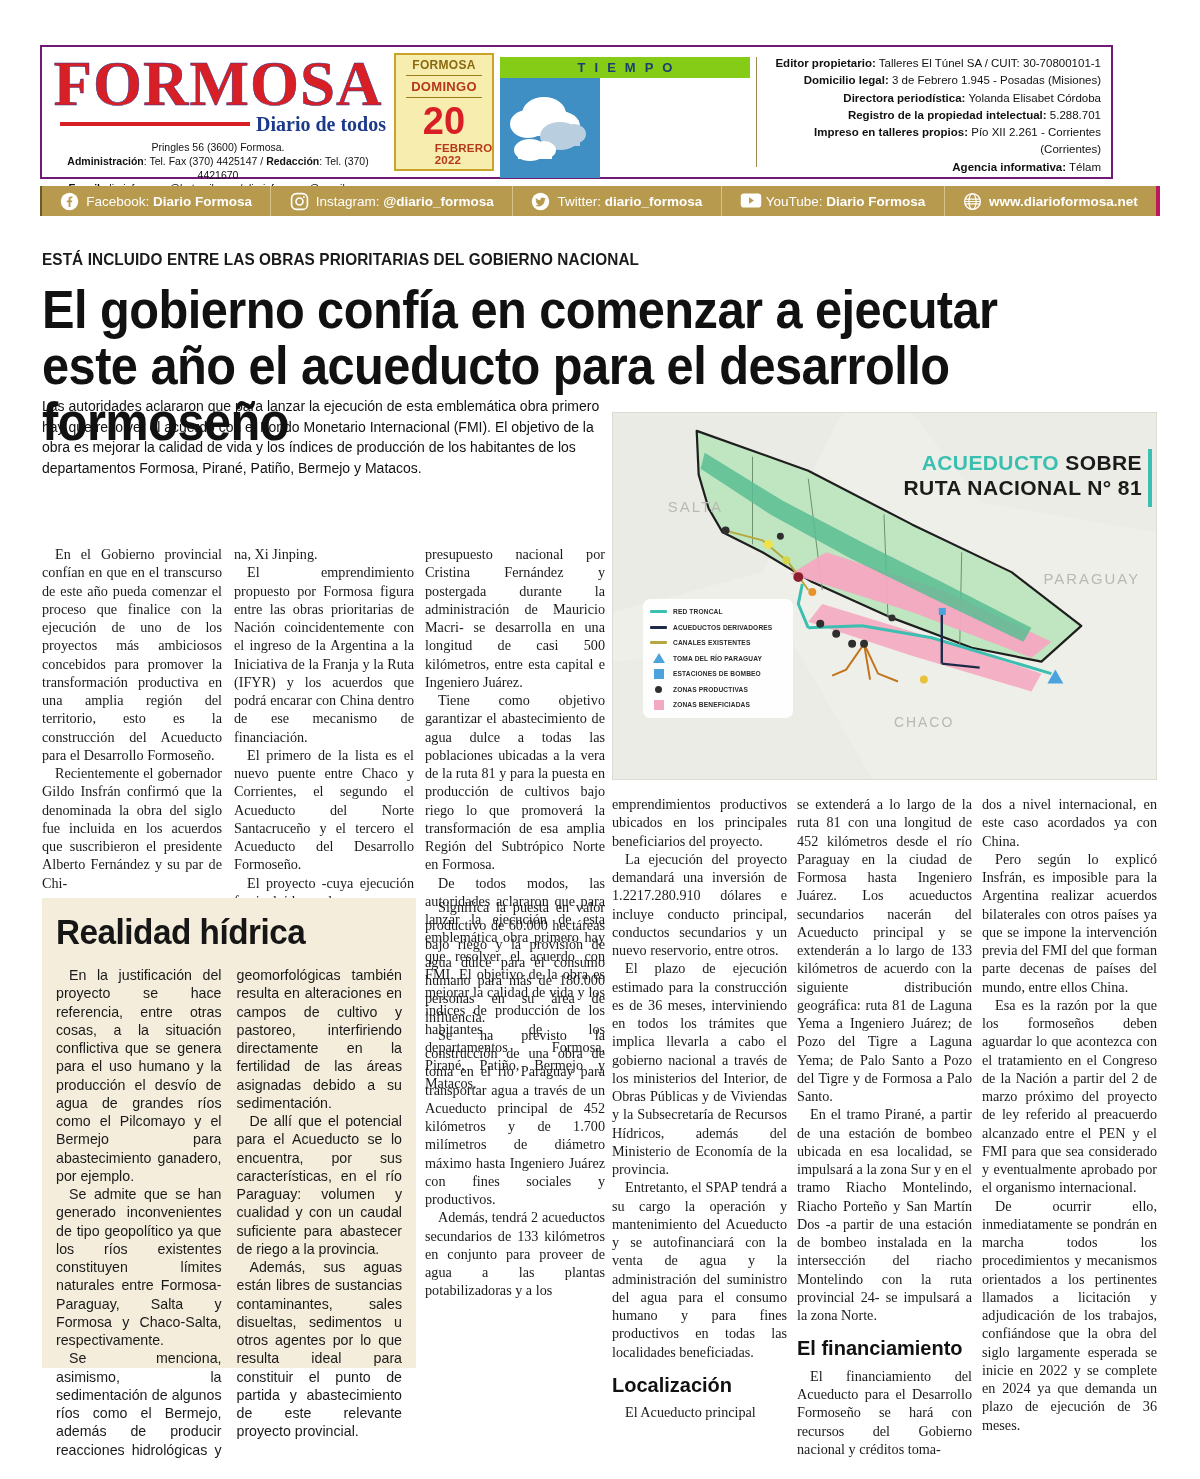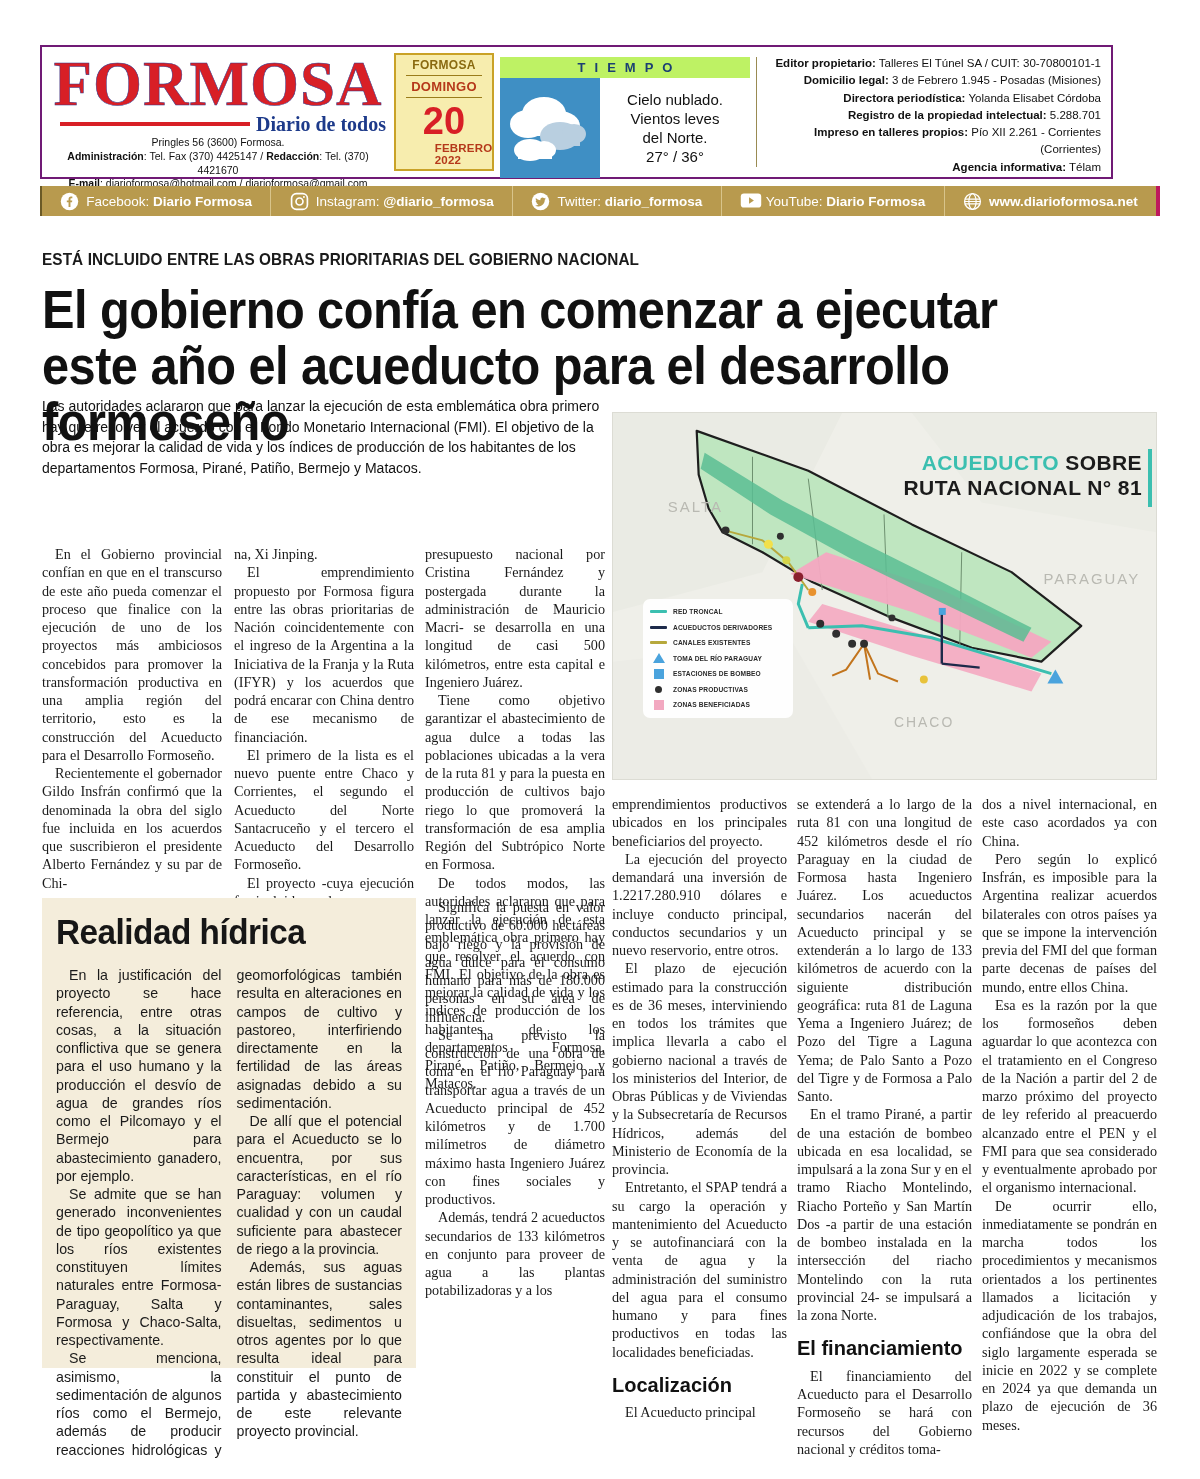--- a/index.html
+++ b/index.html
@@ -28,41 +28,41 @@
     color:#d81f26; letter-spacing:1px;
     -webkit-text-stroke:0.5px #2b3a8f;
     margin-top:2px;
   }
   .logo-rule-row { width:100%; display:flex; align-items:center; justify-content:flex-end; gap:6px; margin-top:-2px;}
   .logo-rule { height:4px; background:#d81f26; flex:1 1 auto; margin-left:10px; }
   .logo-sub {
     font-family:"Liberation Serif", serif; font-weight:700;
     font-size:20px; color:#1d3a8a; white-space:nowrap;
   }
-  .mh-addr { font-size:10.5px; line-height:1.32; text-align:center; color:#111; }
+  .mh-addr { font-size:10.5px; line-height:1.32; text-align:center; color:#111; margin-top:5px; }
   .mh-addr b { font-weight:700; }
 
   .mh-date {
     width:100px; flex:0 0 100px; margin:6px 4px 6px 0;
     background:#f7edae; border:2px solid #c9a227;
     display:flex; flex-direction:column; align-items:center; justify-content:center;
     padding:3px 0;
   }
   .d-city { font-size:12px; font-weight:700; color:#8a6a10; letter-spacing:.3px;}
   .d-line { width:76px; height:1px; background:#9a7c1a; margin:3px 0; }
   .d-day { font-size:13px; font-weight:700; color:#b5381a; letter-spacing:.3px;}
   .d-num { font-size:38px; font-weight:700; color:#d81f26; line-height:1; margin:1px 0 2px; }
   .d-mon { font-size:11.5px; font-weight:700; color:#b5381a; letter-spacing:.2px;margin-left:39px;}
 
   .mh-weather {
     width:250px; flex:0 0 250px; margin:10px 6px 12px 2px;
     display:flex; flex-direction:column;
   }
   .w-title {
-    background:#bef264; color:#1b3f73; font-size:13px; font-weight:700;
+    background:#84cc16; color:#1b3f73; font-size:13px; font-weight:700;
     letter-spacing:9px; text-align:center; padding:3px 0 3px 9px; height:22px;
   }
   .w-body { flex:1; display:flex; align-items:stretch; }
   .w-icon { width:100px; flex:0 0 100px; background:#3f8fc4; position:relative; }
   .w-text {
     flex:1; display:flex; flex-direction:column; align-items:center; justify-content:center;
     font-size:15px; line-height:1.28; color:#111; text-align:center;
   }
   .mh-vsep { width:1px; background:#9a8b52; margin:10px 0; }
   .mh-info {
@@ -219,26 +219,20 @@
             <ellipse cx="60" cy="48" rx="20" ry="15" fill="#ffffff"></ellipse>
             <rect x="26" y="44" width="48" height="14" fill="#ffffff"></rect>
             <ellipse cx="60" cy="58" rx="20" ry="14" fill="#b9cfe0"></ellipse>
             <ellipse cx="74" cy="56" rx="12" ry="10" fill="#b9cfe0"></ellipse>
             <rect x="46" y="56" width="34" height="12" fill="#b9cfe0"></rect>
             <ellipse cx="30" cy="72" rx="16" ry="11" fill="#ffffff"></ellipse>
             <ellipse cx="44" cy="72" rx="12" ry="9" fill="#ffffff"></ellipse>
             <rect x="18" y="70" width="34" height="11" fill="#ffffff"></rect>
           </svg>
         </div>
-        <div class="w-text">
-          <span>Cielo nublado.</span>
-          <span>Vientos leves</span>
-          <span>del Norte.</span>
-          <span>27° / 36°</span>
-        </div>
       </div>
     </div>
 
     <div class="mh-vsep"></div>
 
     <div class="mh-info">
       <div><b>Editor propietario:</b><span> Talleres El Túnel SA /  CUIT: 30-70800101-1</span></div>
       <div><b>Domicilio legal:</b><span> 3 de Febrero 1.945 - Posadas (Misiones)</span></div>
       <div><b>Directora periodística:</b><span> Yolanda Elisabet Córdoba</span></div>
       <div><b>Registro de la propiedad intelectual:</b><span> 5.288.701</span></div>

